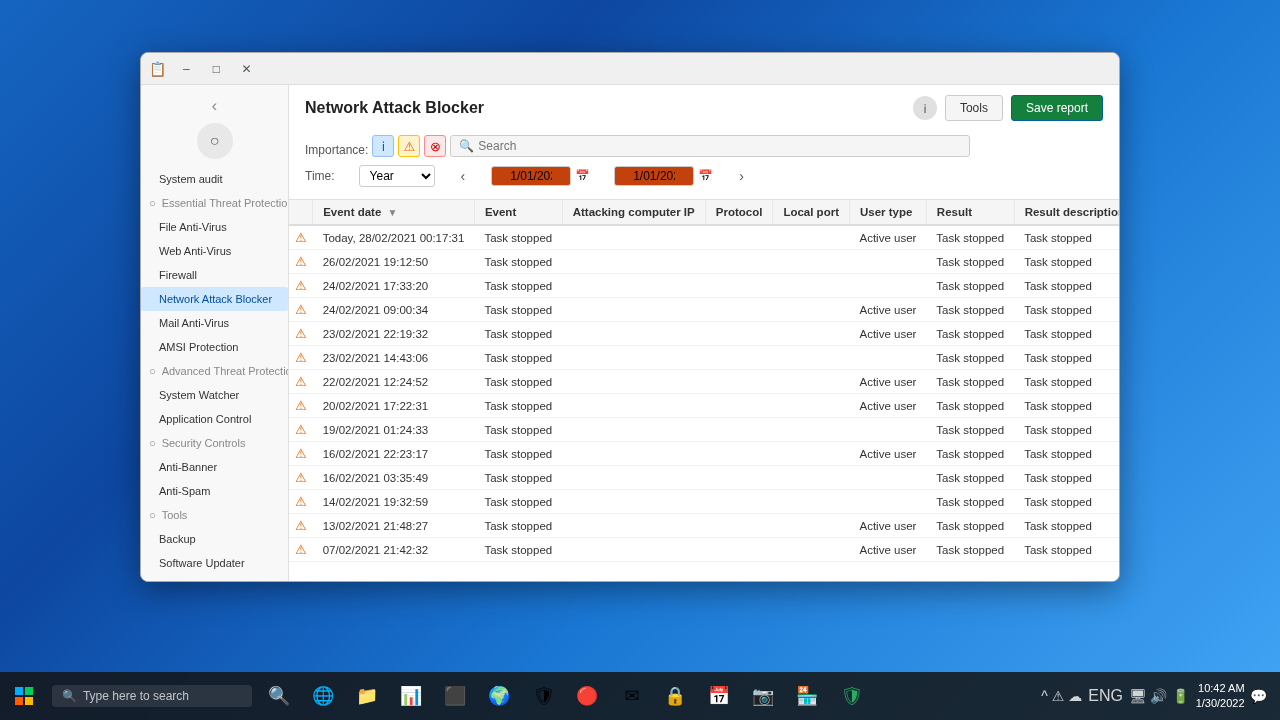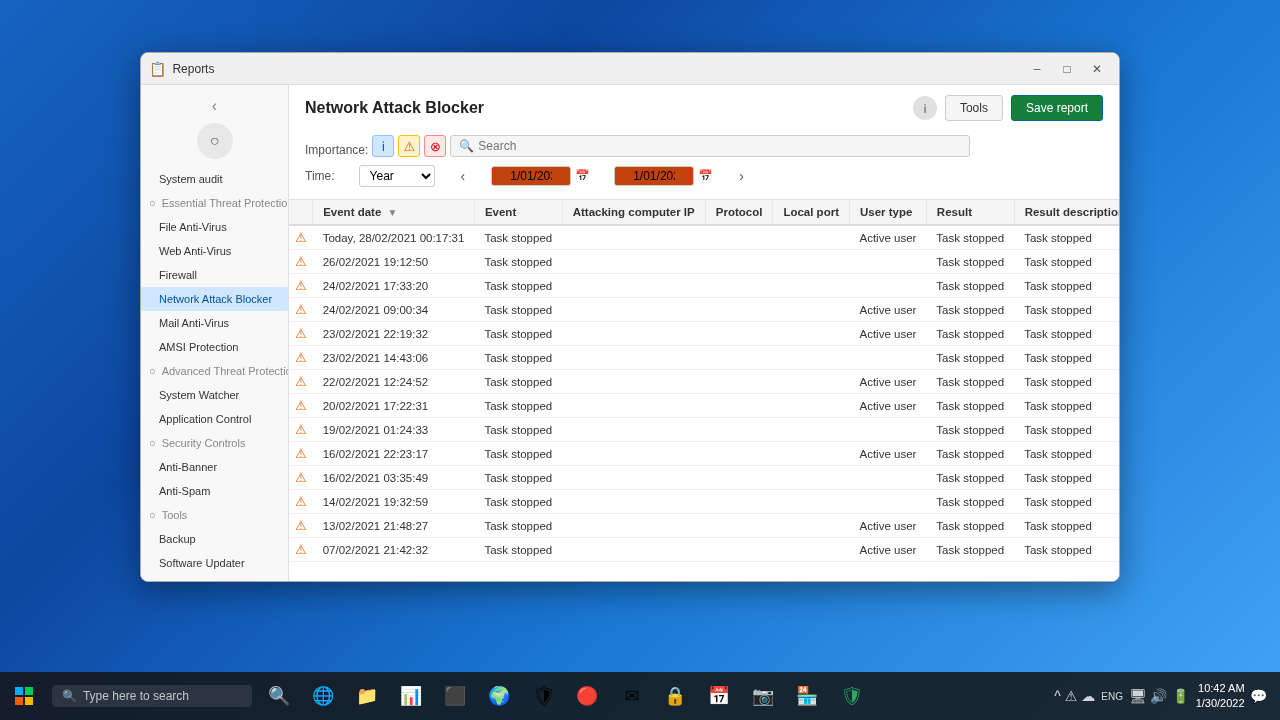--- a/index.html
+++ b/index.html
@@ -326,21 +326,20 @@
   </style>
 </head>
 <body>
 
 <div class="desktop">
 
   <div class="window">
 
     <div class="window-titlebar">
       <span class="window-icon">📋</span>
-      <span class="window-title">Reports</span>
       <div class="window-controls">
         <button class="win-btn">–</button>
         <button class="win-btn">□</button>
         <button class="win-btn close">✕</button>
       </div>
     </div>
 
     <div class="window-body">
 
       <div class="sidebar">
@@ -677,21 +676,21 @@
       <div class="taskbar-app">📷</div>
       <div class="taskbar-app">🏪</div>
       <div class="taskbar-app" style="color:#27ae60;">🛡</div>
     </div>
     <div class="taskbar-tray">
       <div class="tray-icons">
         <span class="tray-icon">^</span>
         <span class="tray-icon">⚠</span>
         <span class="tray-icon">☁</span>
       </div>
-      <span class="tray-icon" style="font-size:10px;">ENG</span>
+      <span class="tray-icon" style="font-size:16px;">ENG</span>
       <div class="tray-icons">
         <span class="tray-icon">🖥</span>
         <span class="tray-icon">🔊</span>
         <span class="tray-icon">🔋</span>
       </div>
       <div class="taskbar-time">
         <div>10:42 AM</div>
         <div>1/30/2022</div>
       </div>
       <span style="color:white; font-size:14px;">💬</span>

